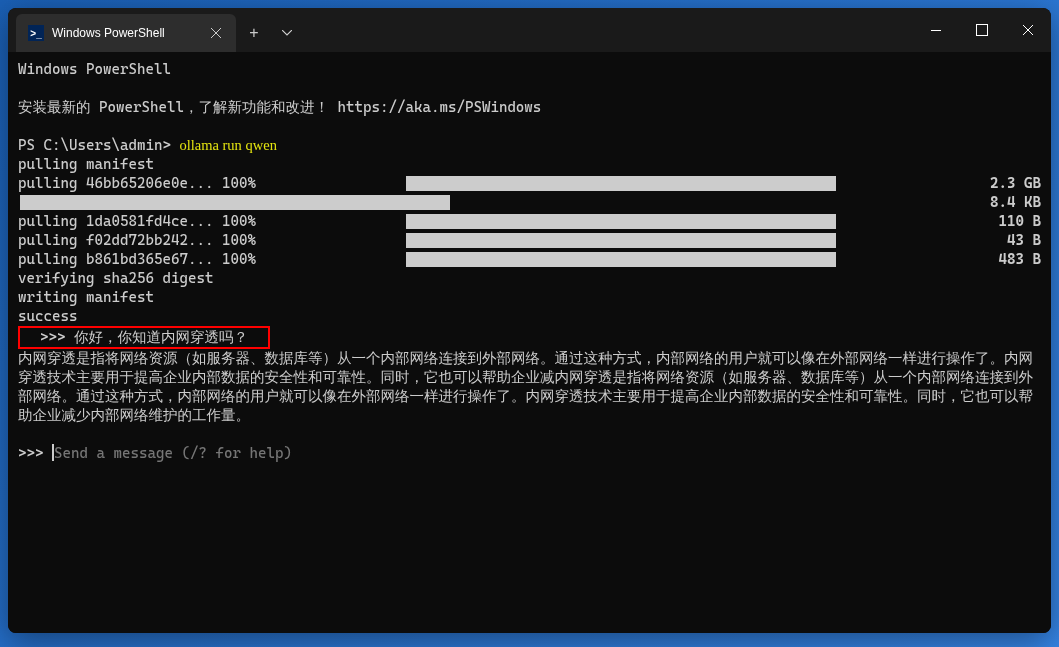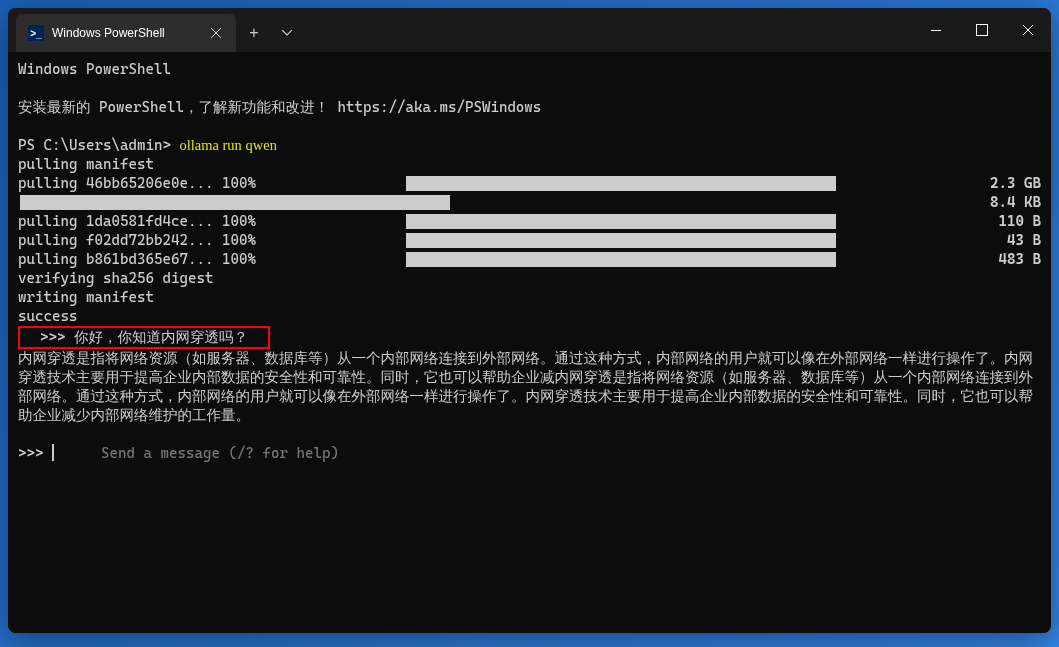--- a/index.html
+++ b/index.html
@@ -197,21 +197,20 @@
       margin-top: -2px;
       animation: blink 1s step-start infinite;
     }
     
     @keyframes blink {
       50% { opacity: 0; }
     }
     
     .placeholder-text {
       color: #767676;
-      margin-left: 47px;
     }
     
     .minimize-icon::before {
       content: '';
       display: block;
       width: 10px;
       height: 1px;
       background: #ffffff;
     }
     

